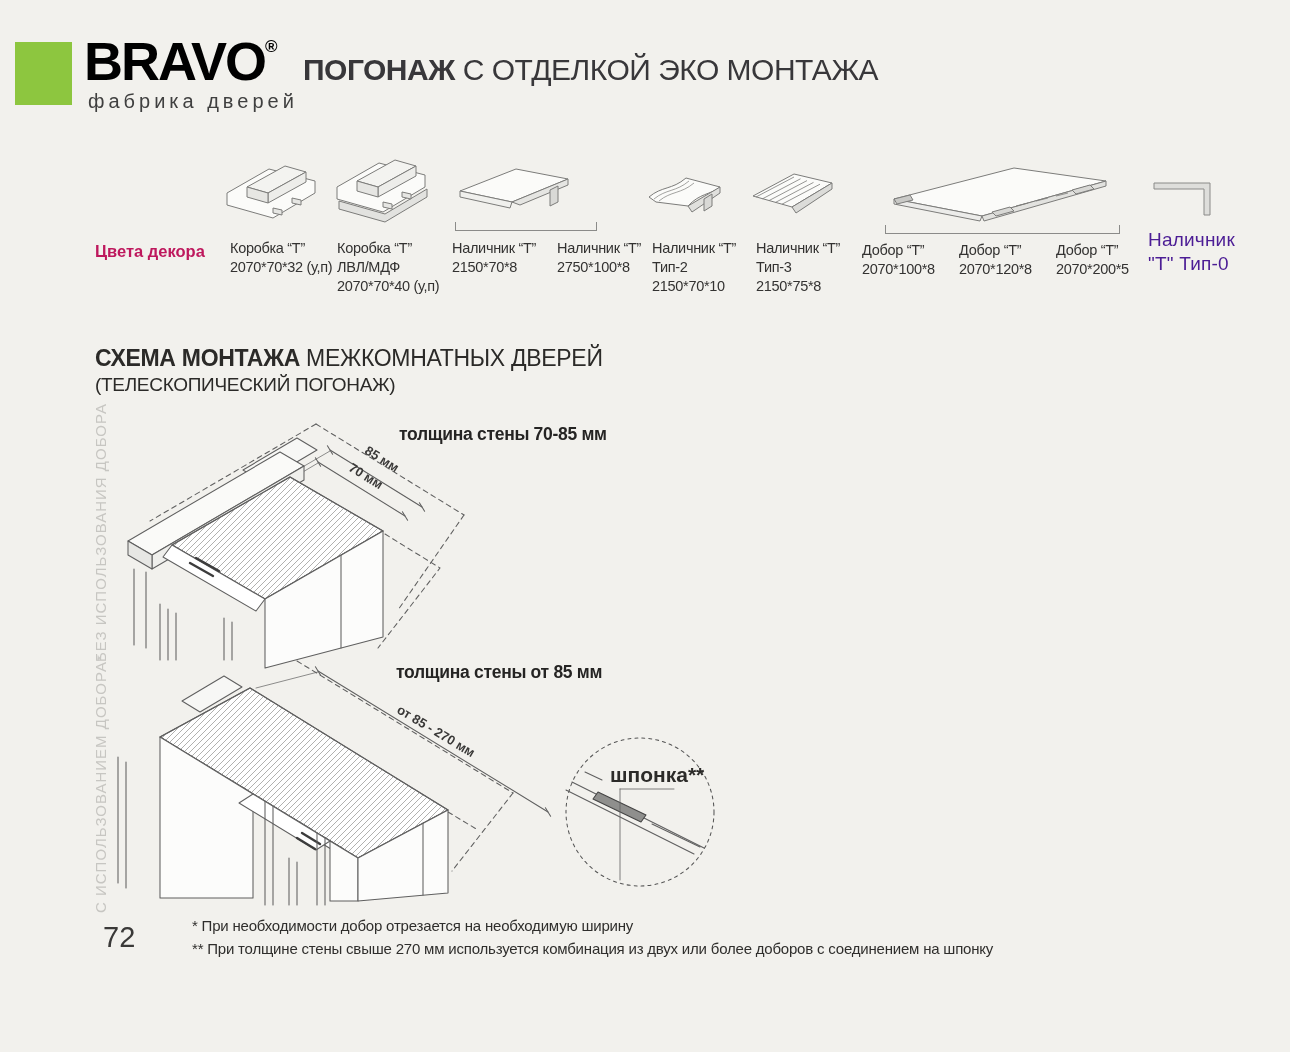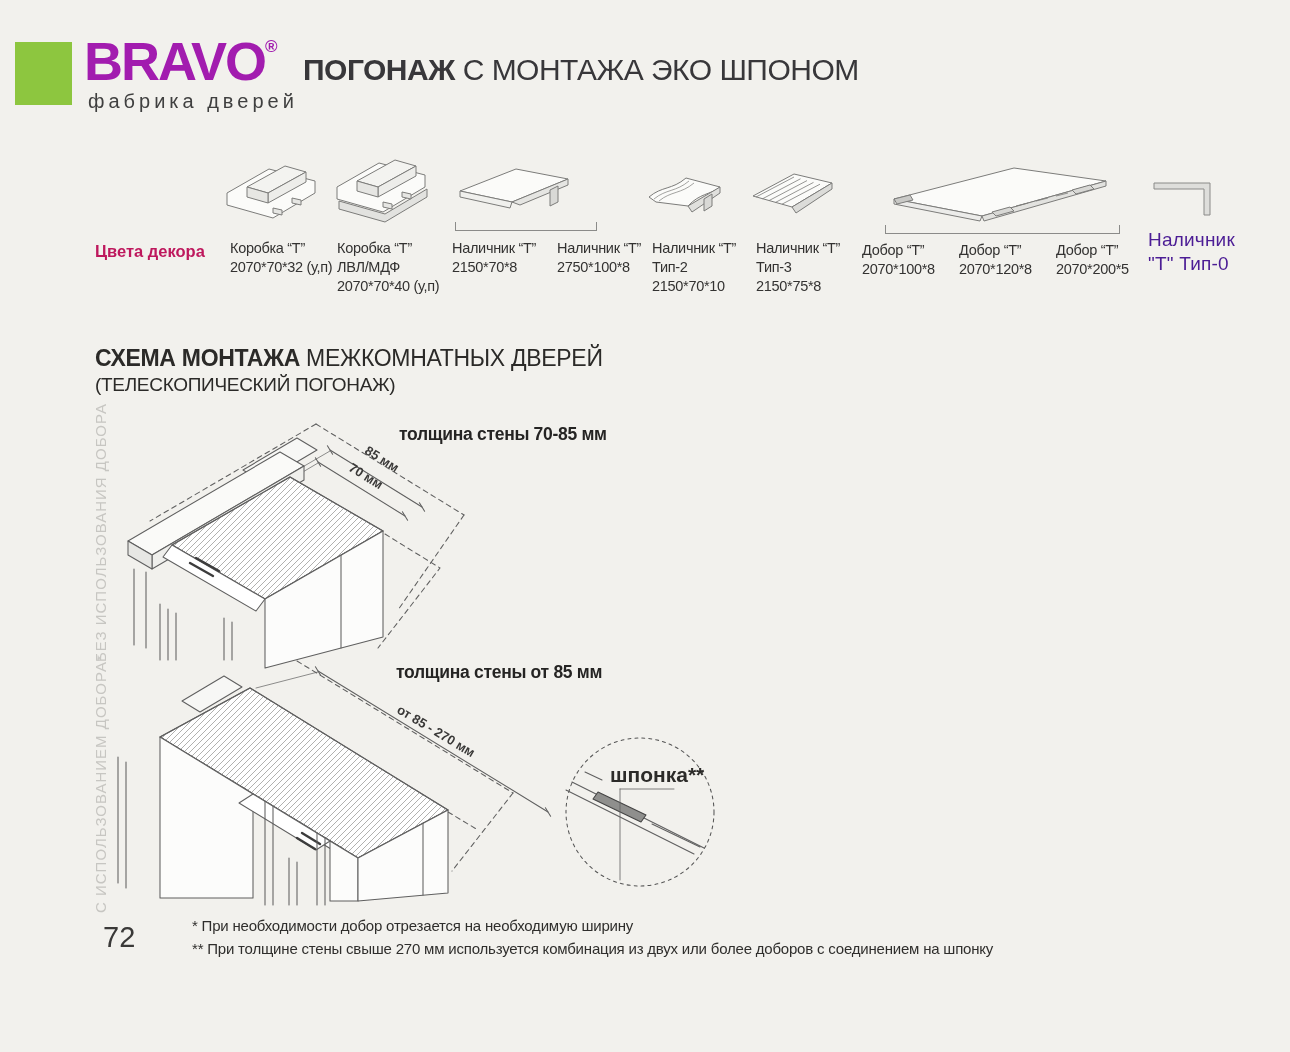--- a/index.html
+++ b/index.html
@@ -5,21 +5,21 @@
   html,body{margin:0;padding:0;}
   body{
     width:1290px;height:1052px;position:relative;overflow:hidden;
     background:#f2f1ed;
     font-family:"Liberation Sans","DejaVu Sans",sans-serif;
     color:#2c2b29;
   }
   .abs{position:absolute;}
   
   .logo-box{left:15px;top:42px;width:57px;height:63px;background:#8dc63f;}
-  .brand{left:84px;top:34px;font-size:54px;font-weight:700;letter-spacing:-2px;color:#a21caf;line-height:1;}
+  .brand{left:84px;top:34px;font-size:54px;font-weight:700;letter-spacing:-2px;color:#000000;line-height:1;}
   .brand sup{font-size:17px;font-weight:700;letter-spacing:0;vertical-align:28px;}
   .brand-sub{left:88px;top:90px;font-size:20px;letter-spacing:4px;color:#404040;}
   .page-title{left:303px;top:53px;font-size:30px;color:#38373a;letter-spacing:-0.5px;white-space:nowrap;}
   .page-title .b{font-weight:700;}
   
   .decor-label{left:95px;top:242px;font-size:16.5px;font-weight:700;color:#be185d;}
   .plabel{font-size:14.5px;line-height:19px;color:#333231;letter-spacing:-0.3px;white-space:nowrap;}
   .plabel-big{font-size:19px;line-height:24px;color:#4c1d95;letter-spacing:0.2px;white-space:nowrap;}
   .bracket{border-left:1px solid #8b8b89;border-right:1px solid #8b8b89;border-bottom:1px solid #8b8b89;height:8px;}
   .pimg{position:absolute;}
@@ -37,21 +37,21 @@
   .footnote{left:192px;font-size:15px;color:#2f2e2c;letter-spacing:-0.2px;white-space:nowrap;}
   .ln{stroke:#5f5f5f;fill:none;stroke-width:1.05;stroke-linejoin:round;stroke-linecap:round;}
   .pg{stroke:#7c7c7a;stroke-width:1;stroke-linejoin:round;}
 </style>
 </head>
 <body>
 
 <div class="abs logo-box"></div>
 <div class="abs brand"><span>BRAVO</span><sup>®</sup></div>
 <div class="abs brand-sub">фабрика дверей</div>
-<div class="abs page-title"><span class="b">ПОГОНАЖ</span><span> С МОНТАЖА ЭКО ШПОНОМ</span></div>
+<div class="abs page-title"><span class="b">ПОГОНАЖ</span><span> С ОТДЕЛКОЙ ЭКО МОНТАЖА</span></div>
 
 <svg class="pimg" style="left:222px;top:160px" width="100" height="62" viewBox="0 0 100 62">
   <g class="pg" fill="#fbfbf9">
     <path d="M5,33 L47,9 L93,21 L93,33 L51,58 L5,45 Z"></path>
     <path d="M25,27 L63,6 L84,12 L46,33 Z" fill="#f3f3f0"></path>
     <path d="M46,33 L84,12 L84,22 L46,43 Z" fill="#ededea"></path>
     <path d="M25,27 L46,33 L46,43 L25,37 Z" fill="#e6e6e3"></path>
     <path d="M51,48 L60,50 L60,55 L51,53 Z" fill="#e6e6e3"></path>
     <path d="M70,38 L79,40 L79,45 L70,43 Z" fill="#e6e6e3"></path>
   </g>

